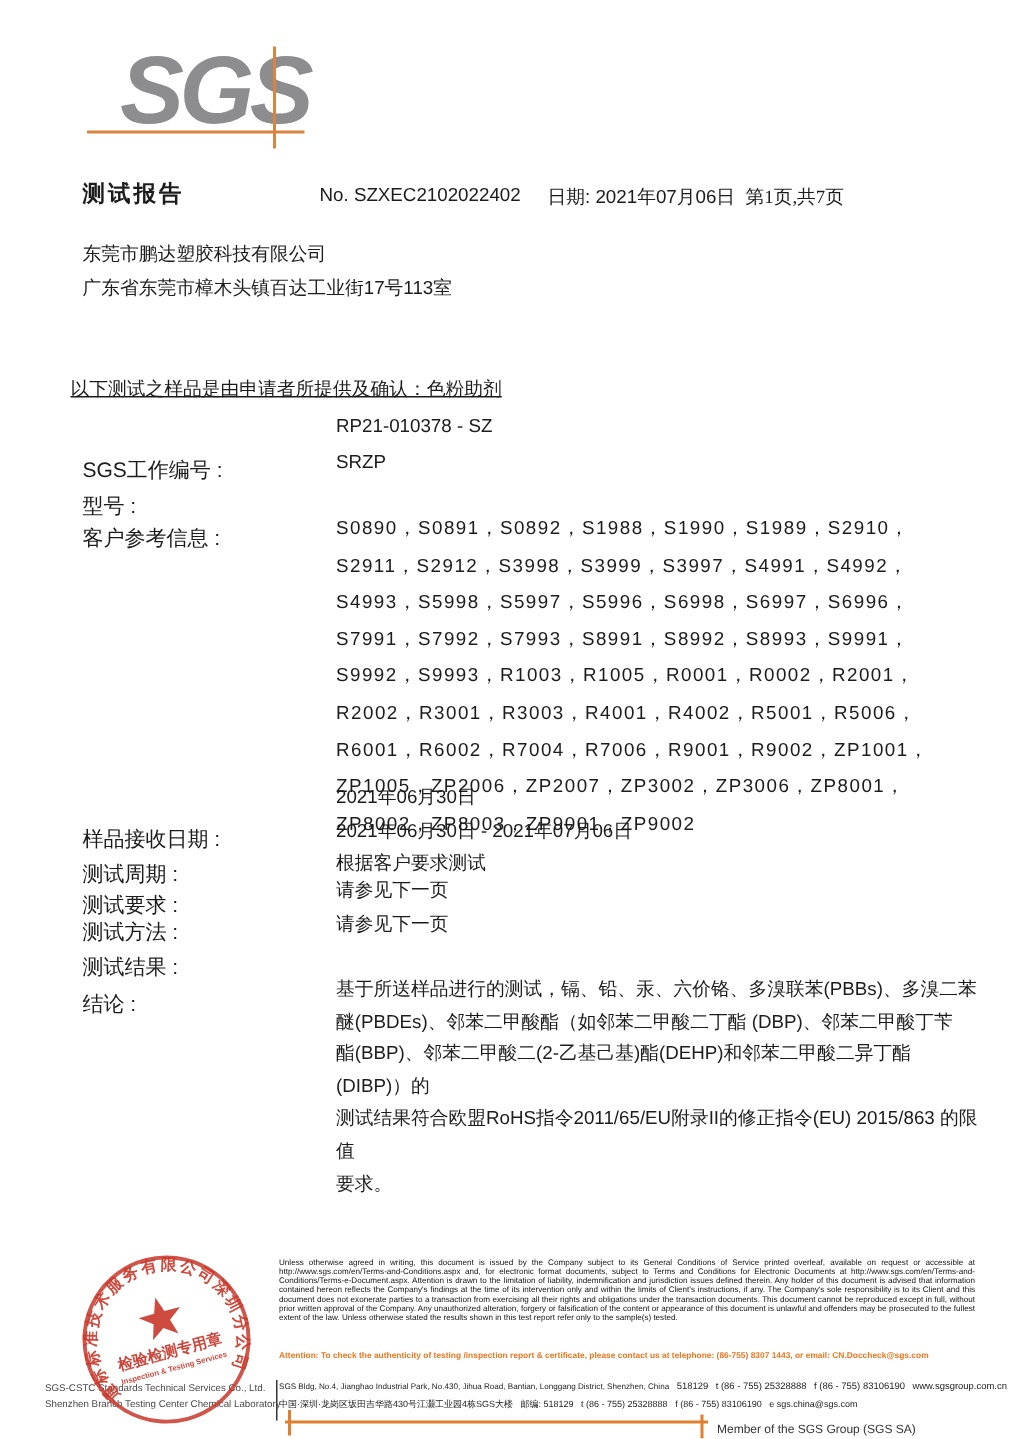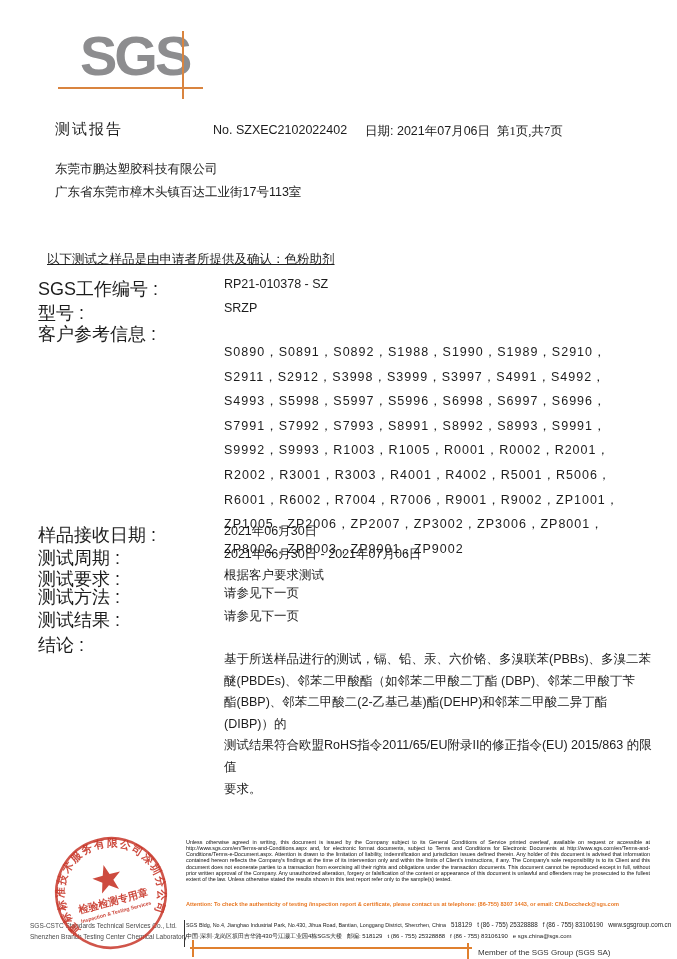--- a/index.html
+++ b/index.html
@@ -1,37 +1,37 @@
 <!DOCTYPE html>
 <html><head>
 <meta charset="utf-8">
 <style>
   * { margin:0; padding:0; box-sizing:border-box; }
   html,body { width:677px; height:959px; background:#ffffff; }
   body { font-family:"Liberation Sans","DejaVu Sans",sans-serif; color:#1c1c1c; position:relative; overflow:hidden; }
   .abs { position:absolute; }
 
   
-  .logo-text { left:80px; top:28px; font-size:56px; font-weight:bold; color:#8d8d8f; letter-spacing:-3px; line-height:1; }
+  .logo-text { left:80px; top:28px; font-size:64px; font-weight:bold; color:#8d8d8f; letter-spacing:-3px; line-height:1;font-style:italic; }
   .logo-hline { left:58px; top:87px; width:145px; height:2px; background:#d9843f; }
   .logo-vline { left:182px; top:31px; width:2px; height:68px; background:#d9843f; }
 
   
-  .doc-title { left:55px; top:120px; font-size:15px; font-weight:normal; letter-spacing:2px; }
+  .doc-title { left:55px; top:120px; font-size:15px; font-weight:bold; letter-spacing:2px; }
   .report-no { left:213px; top:123px; font-size:12.5px; }
   .report-date { left:365px; top:123px; font-size:12.5px; }
   .page-info { left:497px; top:123px; font-size:12.5px;font-family:Liberation Serif, serif; }
 
   
   .company { left:55px; top:161px; font-size:12.5px; }
   .address { left:55px; top:184px; font-size:12.5px; }
 
   .intro { left:47px; top:251px; font-size:12.5px;text-decoration:underline; }
 
-  .field-label { left:38px; font-size:18px; }
+  .field-label { left:55px; font-size:14px;margin-top:28px; }
   .field-value { left:224px; width:428px; font-size:12.5px; }
   .multiline { white-space:pre-line;margin-top:20px; }
   .codes { line-height:24.6px; letter-spacing:1px; }
   .conclusion-text { line-height:21.6px; }
 
   
   .stamp-wrap { left:52px; top:834px; width:118px; height:118px; transform:rotate(-15deg); z-index:3; }
   .company-en { left:30px; top:920px; width:160px; font-size:6.5px; color:#4a4a4a; line-height:11px; z-index:1; }
   .footer-vsep { left:184px; top:920px; width:1px; height:27px; background:#333; }
   .disclaimer { left:186px; top:839px; width:464px; font-size:5.4px; line-height:6.15px; text-align:justify; color:#111; }

